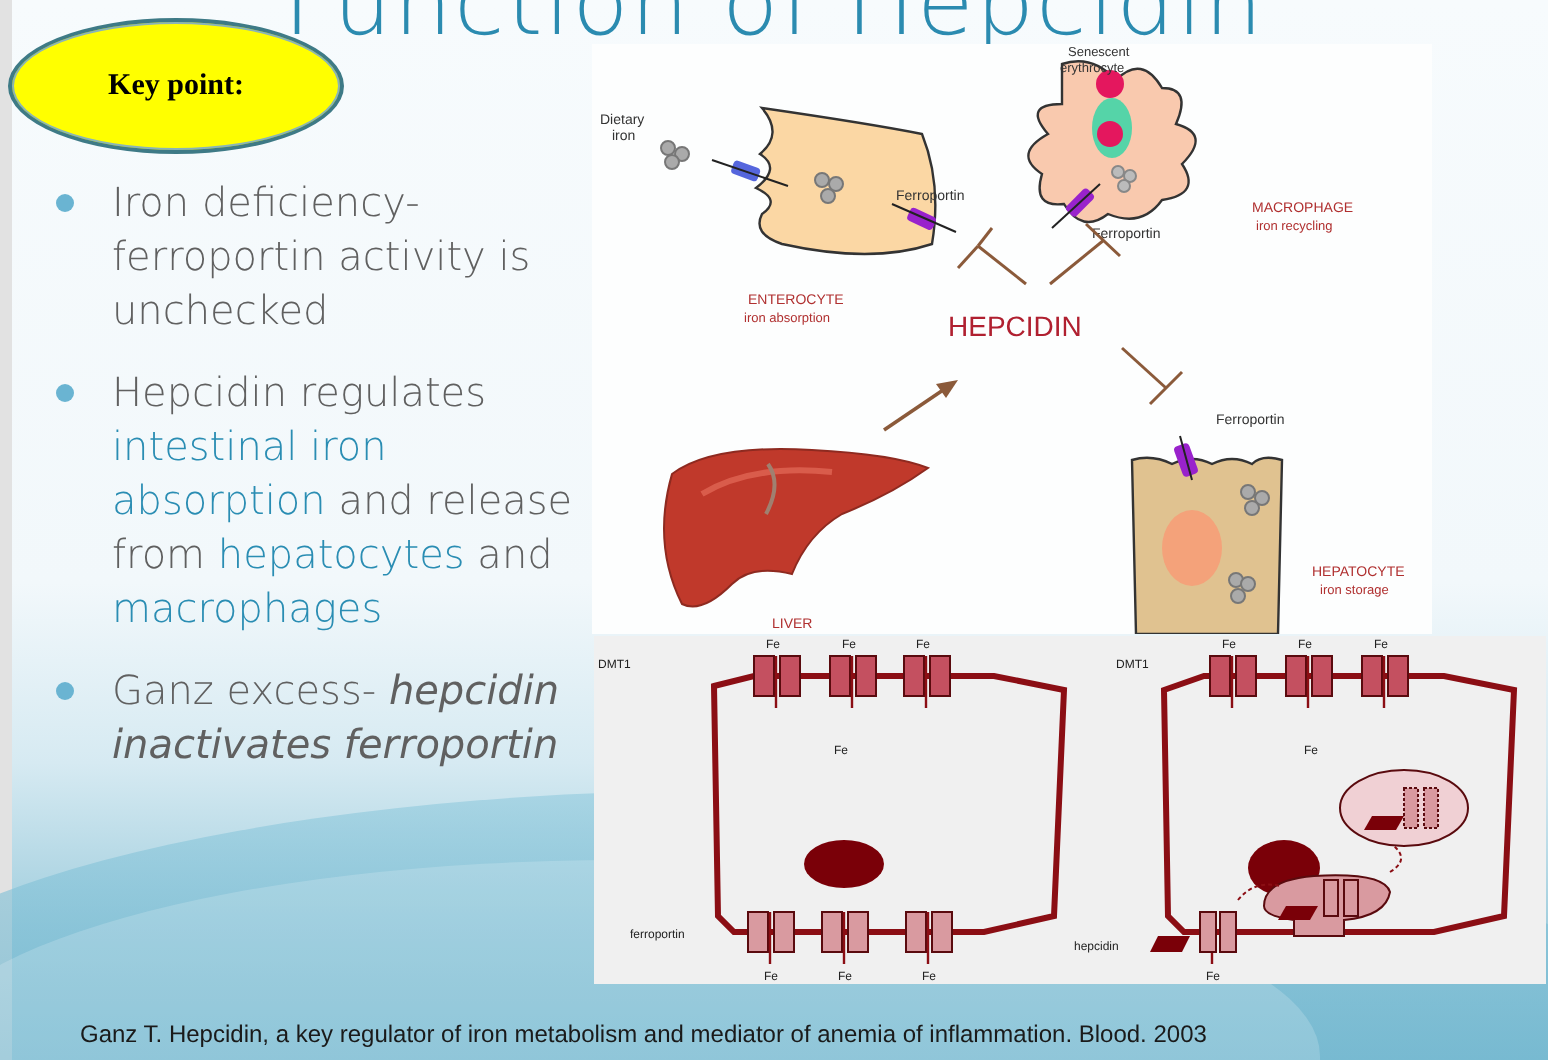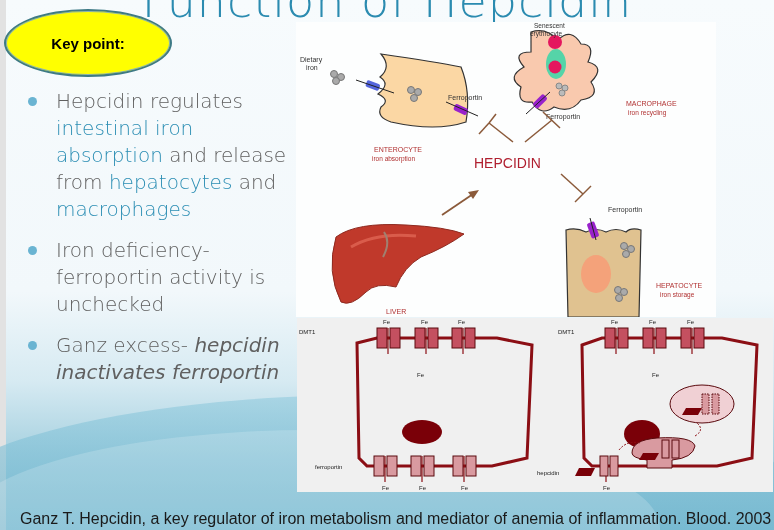--- a/index.html
+++ b/index.html
@@ -23,55 +23,55 @@
     position:absolute; left:0; right:0; top:-26px; text-align:center;
     font-size:46px; color:#2b8bb0; font-weight:300; letter-spacing:1px;
     font-family:"DejaVu Sans", sans-serif;
   }
   .keypoint {
     position:absolute; left:4px; top:9px; width:164px; height:64px;
     background:#ffff00; border:2px solid #3e7a86; border-radius:50%;
     display:flex; align-items:center; justify-content:center;
     box-shadow: 0 0 0 1px #8ab4b8 inset;
   }
-  .keypoint span { font-family:Liberation Sans, sans-serif; font-weight:bold; font-size:15px; color:#000; }
+  .keypoint span { font-family:Liberation Serif, serif; font-weight:bold; font-size:15px; color:#000; }
   .bullets { position:absolute; left:28px; top:88px; width:260px; }
   .bullet { position:relative; padding-left:28px; margin-bottom:14px; font-size:20px; line-height:27px; color:#606060; font-family:"DejaVu Sans", sans-serif; font-weight:300; }
   .bullet .dot { position:absolute; left:0; top:9px; width:9px; height:9px; border-radius:50%; background:#6ab4d2; }
   .hl { color:#2a8db3; }
   .it { font-style:italic; }
   .topimg { position:absolute; left:296px; top:22px; width:420px; height:295px; background:#fdfefe; }
   .botimg { position:absolute; left:297px; top:318px; width:476px; height:174px; background:#f0f0f0; }
   .cite {
-    position:absolute; left:20px; top:510px; font-size:16px; color:#1a1a1a;
+    position:absolute; left:40px; top:510px; font-size:12px; color:#1a1a1a;
     font-family:"Liberation Sans", sans-serif;
   }
   svg text { font-family:"Liberation Sans", sans-serif; }
 </style>
 </head>
 <body>
 
 <div class="leftedge"></div>
 <div class="swoosh"></div>
 <div class="swoosh2"></div>
 
 <div class="title">Function of Hepcidin</div>
 
 <div class="keypoint">
   <span>Key point:</span>
 </div>
 
 <div class="bullets">
   <div class="bullet">
     <span class="dot"></span>
-    <span>Hepcidin regulates </span><span class="hl">intestinal iron absorption</span><span> and release from </span><span class="hl">hepatocytes</span><span> and </span><span class="hl">macrophages</span>
+    <span>Iron deficiency- ferroportin activity is unchecked</span>
   </div>
   <div class="bullet">
     <span class="dot"></span>
-    <span>Iron deficiency- ferroportin activity is unchecked</span>
+    <span>Hepcidin regulates </span><span class="hl">intestinal iron absorption</span><span> and release from </span><span class="hl">hepatocytes</span><span> and </span><span class="hl">macrophages</span>
   </div>
   <div class="bullet">
     <span class="dot"></span>
     <span>Ganz excess- </span><span class="it">hepcidin inactivates ferroportin</span>
   </div>
 </div>
 
 <div class="topimg">
   <svg width="420" height="295" viewBox="0 0 420 295">
 

